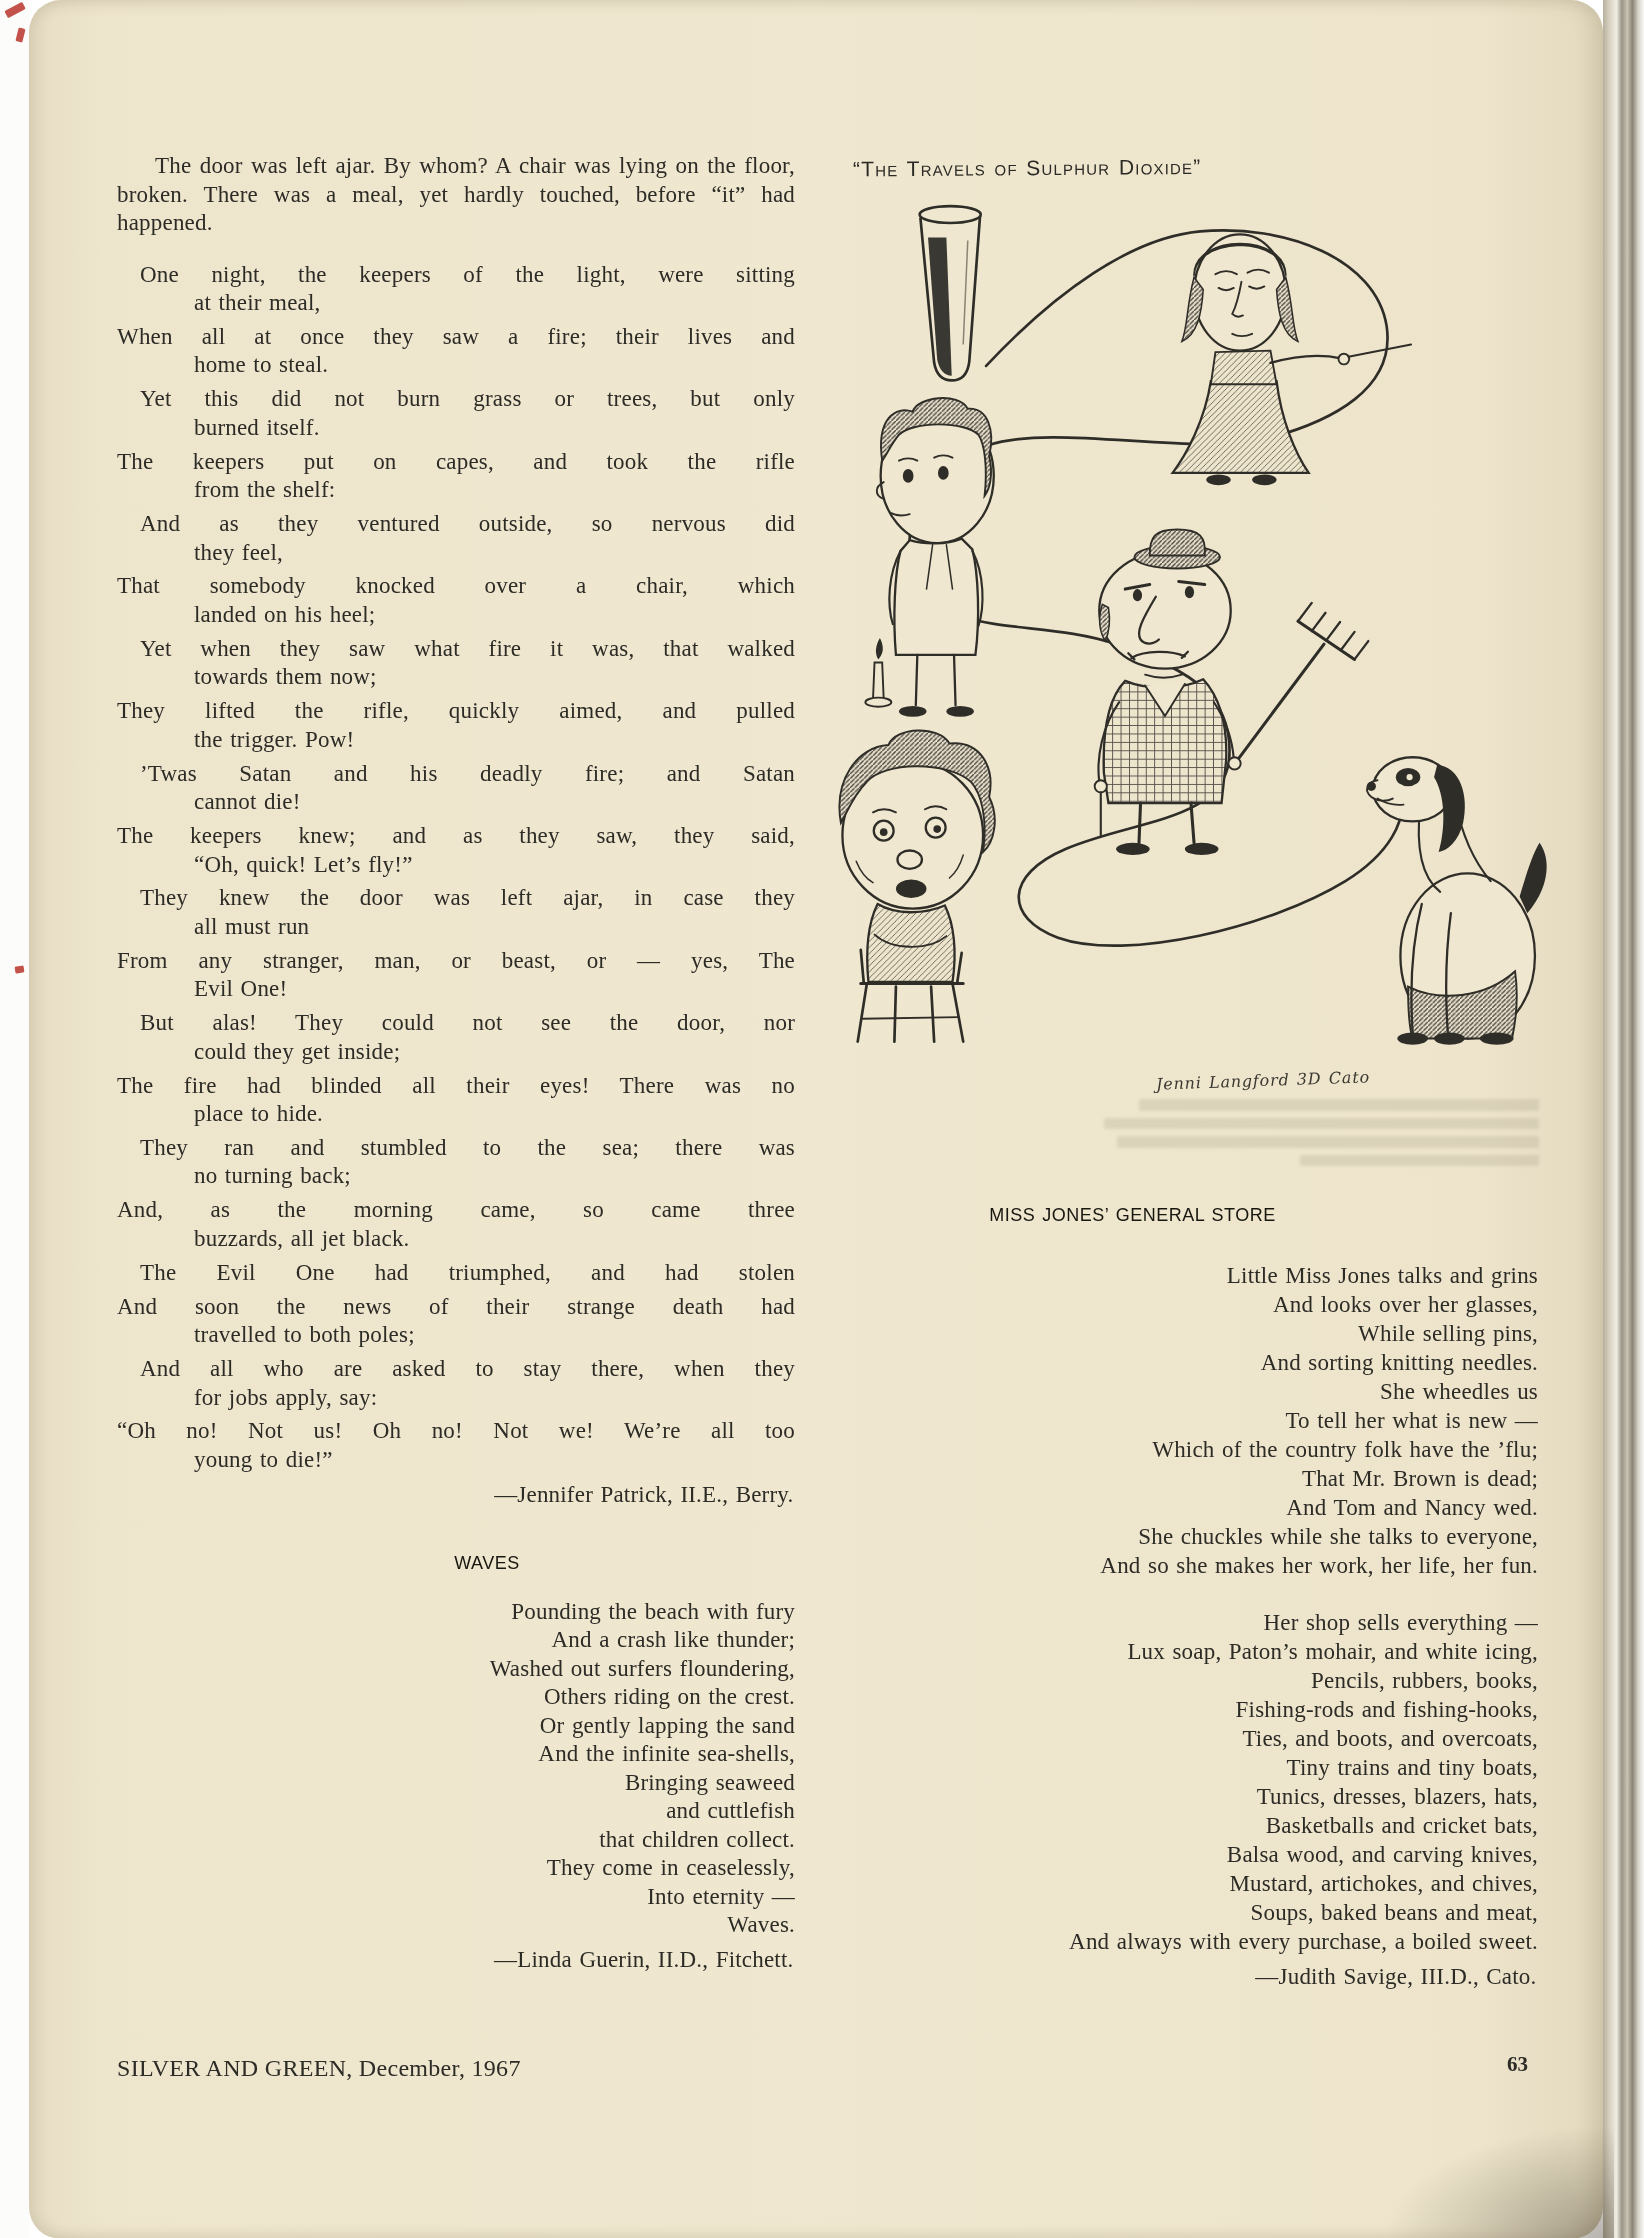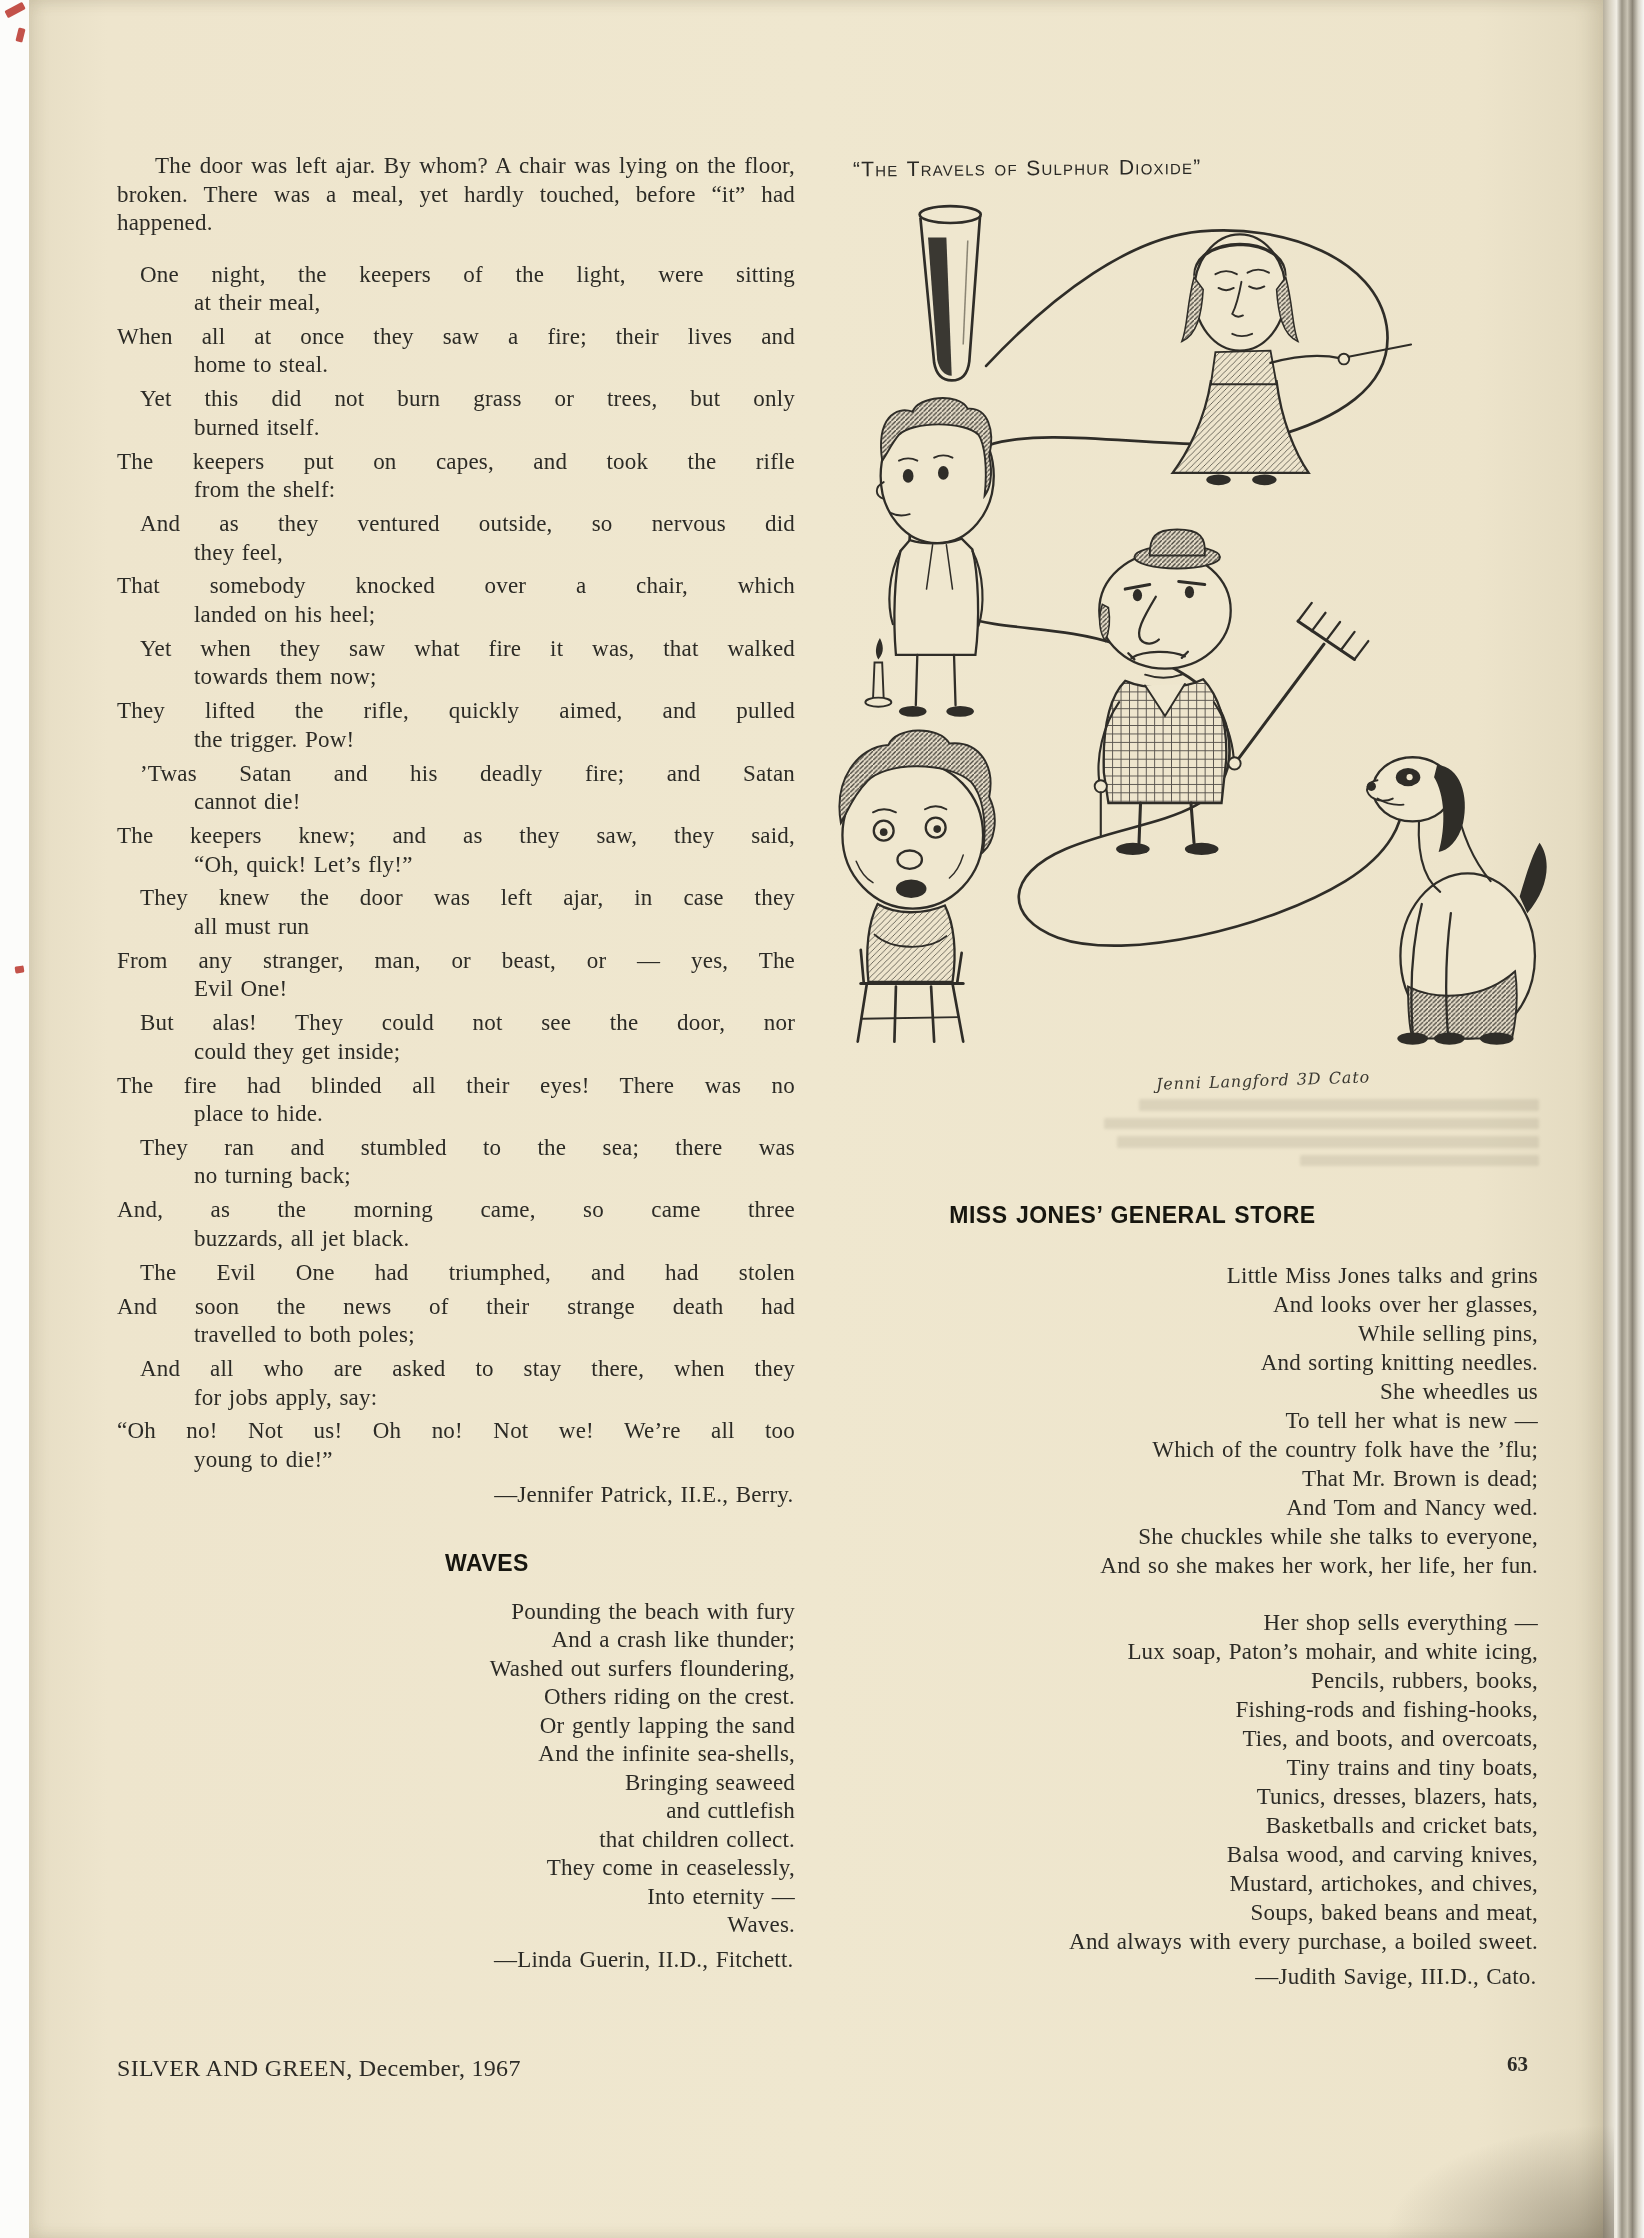--- a/index.html
+++ b/index.html
@@ -7,39 +7,39 @@
          font-family:"Liberation Serif","DejaVu Serif",serif;color:#2c2b26;}
   
   .left-strip{position:absolute;left:0;top:0;width:29px;height:100%;background:#fcfcfa;}
   .speck{position:absolute;background:#b8342a;opacity:.85;border-radius:1.5px;}
   .s1{left:4.6px;top:6.2px;width:20px;height:7.7px;transform:rotate(-28deg);}
   .s2{left:17px;top:28px;width:7px;height:14px;transform:rotate(14deg);}
   .s3{left:15.4px;top:966px;width:9.2px;height:7px;transform:rotate(-8deg);}
   
   .page{position:absolute;left:29px;top:0;width:1574px;height:2239px;
         background:linear-gradient(90deg,#e6ddc4 0,#eee5cd 5%,#efe7cf 50%,#ede4cb 92%,#e2d9bf 100%);
-        box-shadow:inset 7.7px 0 14px rgba(90,75,45,.10), inset -10.8px 0 17px rgba(90,75,45,.14);}
+        box-shadow:inset 7.7px 0 14px rgba(90,75,45,.10), inset -10.8px 0 17px rgba(90,75,45,.14);border-radius:32px;}
   
   .binding{position:absolute;right:0;top:0;width:42px;height:100%;
         background:linear-gradient(90deg,#b7b09e 0%,#d8d2c2 16%,#f0ede4 32%,#9a9485 45%,#c9c3b4 58%,#8a8476 70%,#d8d4c8 84%,#ffffff 100%);}
   .corner-shadow{position:absolute;right:31px;bottom:0;width:231px;height:115px;
         background:radial-gradient(ellipse at 100% 100%,rgba(60,50,35,.38),rgba(60,50,35,0) 70%);}
   
   .col-left{position:absolute;left:88px;top:152px;width:678px;font-size:23px;line-height:28.5px;
             word-spacing:1.5px;letter-spacing:0.2px;text-align:justify;}
   .col-right{position:absolute;left:844px;top:152px;width:665px;font-size:23px;line-height:29px;
             word-spacing:1.5px;letter-spacing:0.2px;}
   .intro{margin:0 0 23px 0;text-indent:38px;}
   .verse{margin:0 0 5.4px 0;}
   .la{text-align:justify;text-align-last:justify;}
   .la.ind{padding-left:23px;}
   .lb{padding-left:77px;}
   .pline{text-align:right;}
   .byline{margin-top:6.2px;text-align:right;text-align-last:right;padding-right:1.5px;}
-  .head-sans{font-family:"Liberation Sans","DejaVu Sans",sans-serif;font-weight:700;font-size:23px;
+  .head-sans{font-family:"Liberation Sans","DejaVu Sans",sans-serif;font-weight:400;font-size:18px;
              letter-spacing:0.5px;color:#17160f;text-align:center;text-align-last:center;margin:0;}
   .waves-head{margin-top:40px;margin-bottom:20px;padding-left:62px;}
   .store-head{margin-top:143px;margin-bottom:31px;padding-right:146px;}
   .stanza + .stanza{margin-top:28px;}
   
   .caption{font-family:"Liberation Sans","DejaVu Sans",sans-serif;font-variant:small-caps;
            font-size:21px;letter-spacing:1.2px;color:#2a2925;margin-left:-20px;
            transform:rotate(-.4deg);white-space:nowrap;}
   .cartoon-svg{display:block;margin-top:7.7px;overflow:visible;}
   .sig{position:absolute;left:283px;top:914px;font-family:"DejaVu Serif",serif;font-style:italic;

